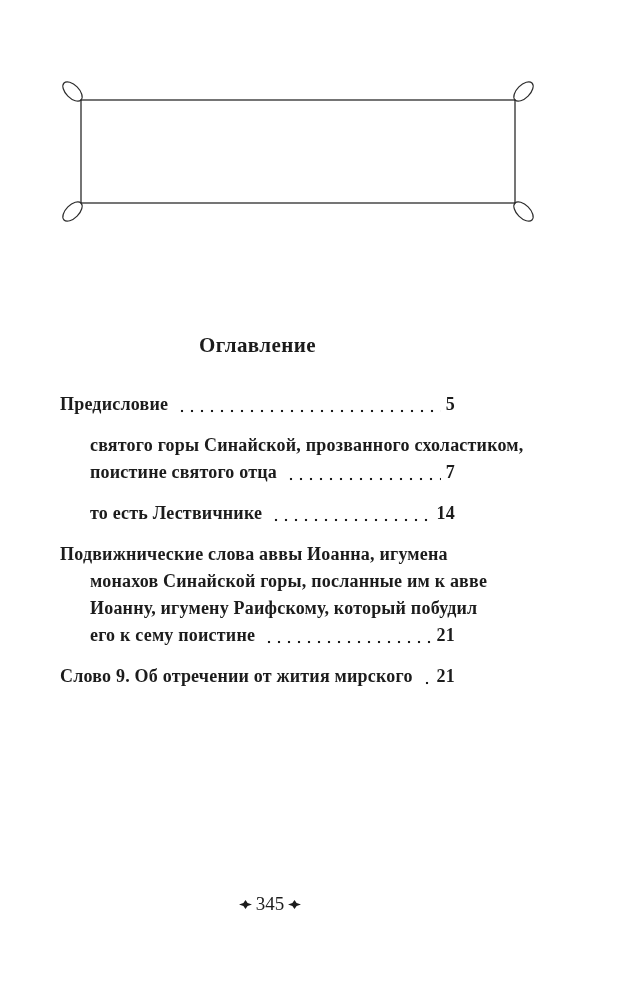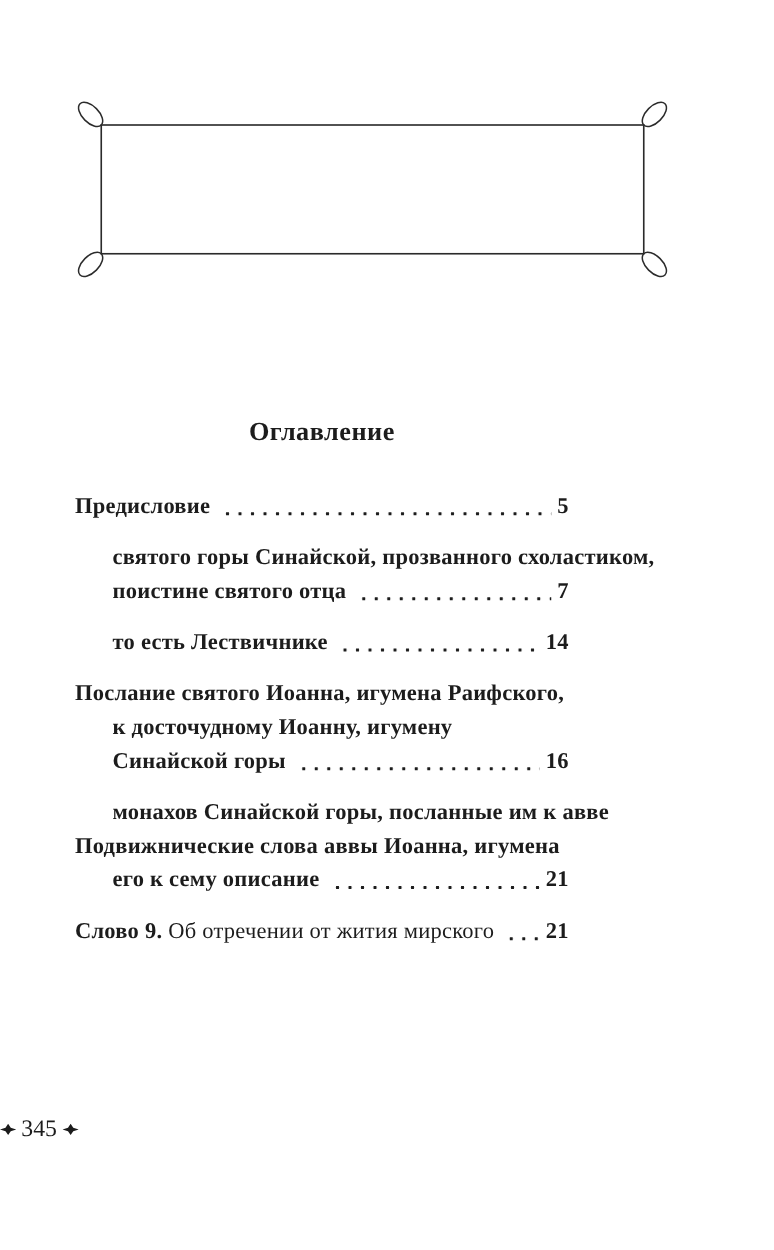--- a/index.html
+++ b/index.html
@@ -62,27 +62,28 @@
     margin: 0 5px 5px 9px;
     background-image: radial-gradient(circle, #1c1c1c 1.15px, rgba(0,0,0,0) 1.6px);
     background-size: 10px 4px;
     background-position: left bottom;
     background-repeat: repeat-x;
   }
   .pg {
     white-space: nowrap;
   }
   .reg {
-    font-weight: normal;
+    font-weight: bold;
   }
   .footer {
     position: absolute;
     top: 893px;
     left: 0;
     right: 0;
+    text-align: center;
     font-size: 19px;
     font-weight: normal;
   }
   .footer .num {
     margin: 0 4px;
   }
   .diamond {
     display: inline-block;
     vertical-align: middle;
     margin-top: -3px;
@@ -126,44 +127,34 @@
       </div>
 
       <div class="entry">
         <div class="line indent">
           <span class="t">то есть Лествичнике</span>
           <span class="dots"></span>
           <span class="pg">14</span>
         </div>
       </div>
 
-      <div class="entry">
-        <div class="line">
-          <span class="t">Послание святого Иоанна, игумена Раифского,</span>
-        </div>
-        <div class="line indent">
-          <span class="t">к досточудному Иоанну, игумену</span>
-        </div>
-        <div class="line indent">
-          <span class="t">Синайской горы</span>
-          <span class="dots"></span>
-          <span class="pg">16</span>
-        </div>
-      </div>
 
 
       <div class="entry">
-        <div class="line indent">
-          <span class="t">монахов Синайской горы, посланные им к авве</span>
-        </div>
         <div class="line">
           <span class="t">Подвижнические слова аввы Иоанна, игумена</span>
         </div>
         <div class="line indent">
-          <span class="t">его к сему описание</span>
+          <span class="t">монахов Синайской горы, посланные им к авве</span>
+        </div>
+        <div class="line indent">
+          <span class="t">Иоанну, игумену Раифскому, который побудил</span>
+        </div>
+        <div class="line indent">
+          <span class="t">его к сему поистине</span>
           <span class="dots"></span>
           <span class="pg">21</span>
         </div>
       </div>
 
       <div class="entry">
         <div class="line">
           <span class="t"><span>Слово 9.</span>&nbsp;<span class="reg">Об отречении от жития мирского</span></span>
           <span class="dots"></span>
           <span class="pg">21</span>

